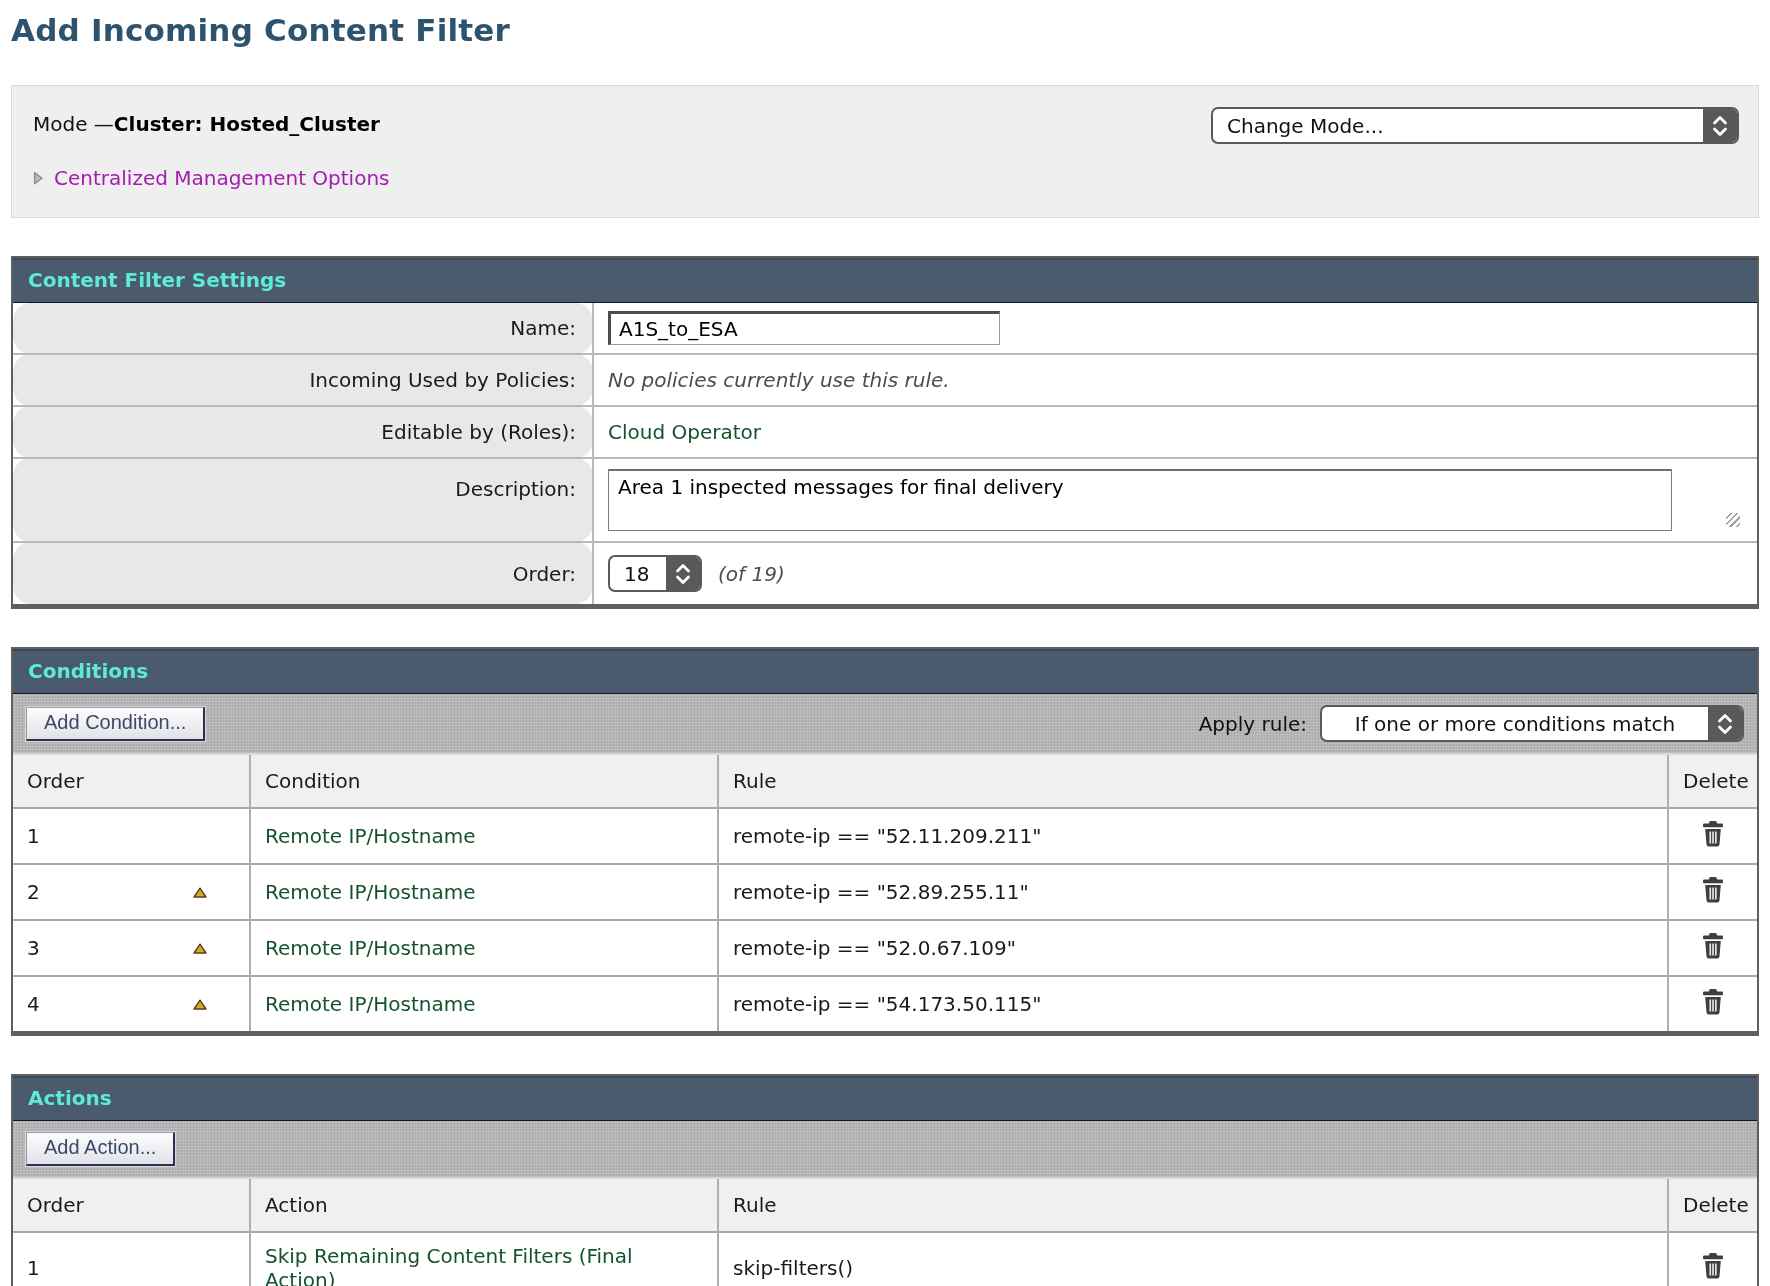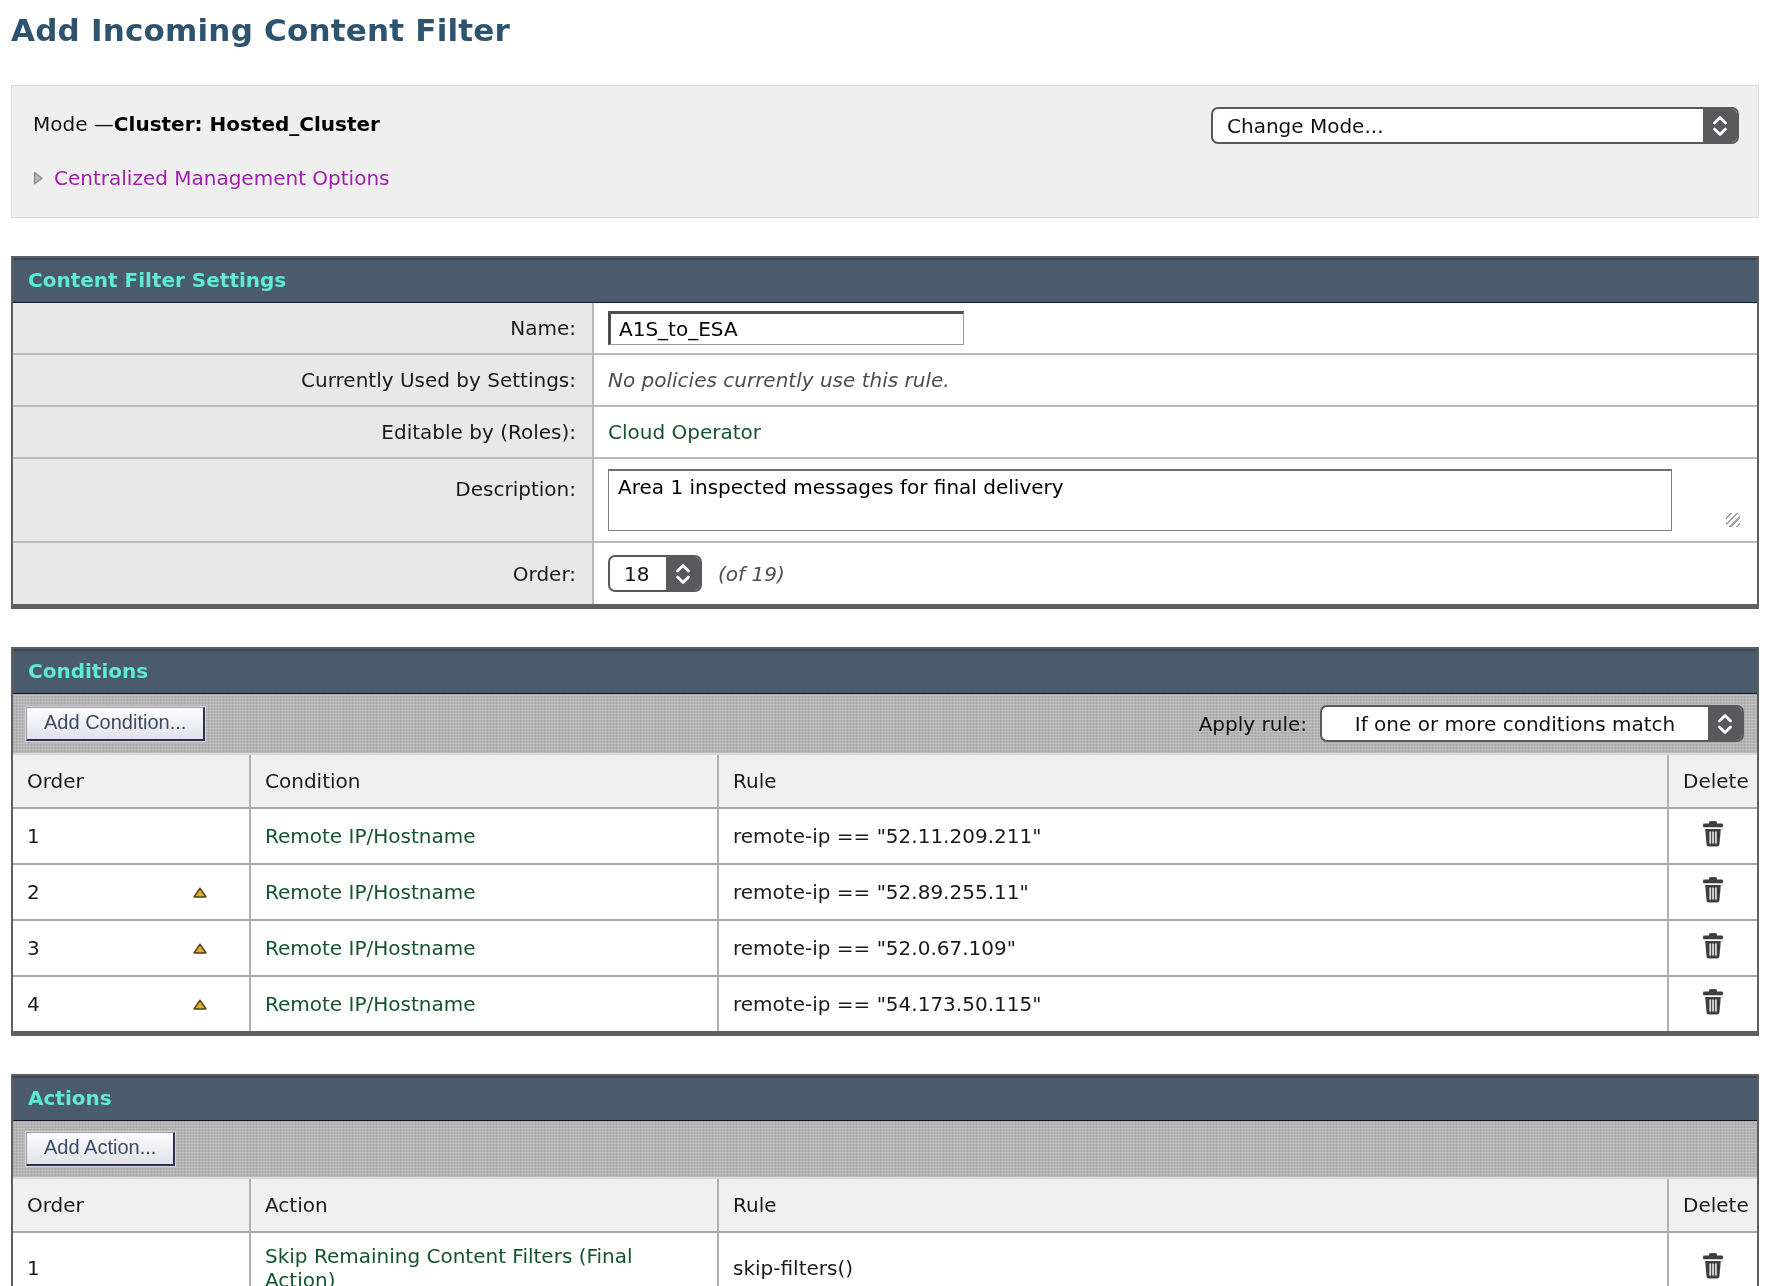--- a/index.html
+++ b/index.html
@@ -65,30 +65,30 @@
   .btn-legacy {
     font-family:Liberation Sans, sans-serif; font-size:20px; color:#3b4a66;
     background:linear-gradient(#fdfdfe,#e1e2e8);
     border:1px solid #9a9aa8; border-right:2px solid #2e2e50; border-bottom:2px solid #2e2e50;
     box-shadow:0 0 0 1px #d6d6dc; padding:3px 17px 5px 17px; cursor:pointer;
   }
   .apply-wrap { display:flex; align-items:center; gap:13px; font-size:20px; color:#111; }
 
   
   table.kv { border-collapse:collapse; width:100%; table-layout:fixed; }
-  .kv td { vertical-align:middle; }
+  .kv td { vertical-align:middle;border-radius:18px; }
   .kv .lbl {
     background:#e8e8e8; text-align:right; padding:13px 16px;
     font-size:20px; color:#1a1a1a; width:580px;
   }
   .kv .val { background:#fff; padding:8px 14px; border-left:2px solid #b9b9b9; }
   .kv tr + tr .lbl, .kv tr + tr .val { border-top:2px solid #b9b9b9; }
 
   .name-input {
-    width:356px; height:34px; font-family:inherit; font-size:20px; color:#000;
+    width:392px; height:34px; font-family:inherit; font-size:20px; color:#000;
     padding:2px 8px; background:#fff;
     border:1px solid #9a9a9a; border-top:3px solid #4d4d4d; border-left:3px solid #4d4d4d;
     outline:none;
   }
   .muted-italic { font-style:italic; color:#4d4d4d; }
   .link { color:#14532d; cursor:pointer; }
 
   .ta-wrap { position:relative; width:1124px; }
   .desc-ta {
     width:1064px; height:62px; font-family:inherit; font-size:20px; color:#000;
@@ -172,21 +172,21 @@
     <div class="section-header">Content Filter Settings</div>
     <table class="kv">
       <tbody>
           <tr>
         <td class="lbl">Name:</td>
         <td class="val">
           <input class="name-input" type="text" value="A1S_to_ESA" style="">
         </td>
       </tr>
       <tr>
-        <td class="lbl">Currently Used by Settings:</td>
+        <td class="lbl">Incoming Used by Policies:</td>
         <td class="val"><span class="muted-italic">No policies currently use this rule.</span></td>
       </tr>
       <tr>
         <td class="lbl">Editable by (Roles):</td>
         <td class="val"><span class="link">Cloud Operator</span></td>
       </tr>
       <tr>
         <td class="lbl" style="vertical-align:top; padding-top:18px;">Description:</td>
         <td class="val" style="padding-top:10px; padding-bottom:10px;">
           <span class="ta-wrap">

